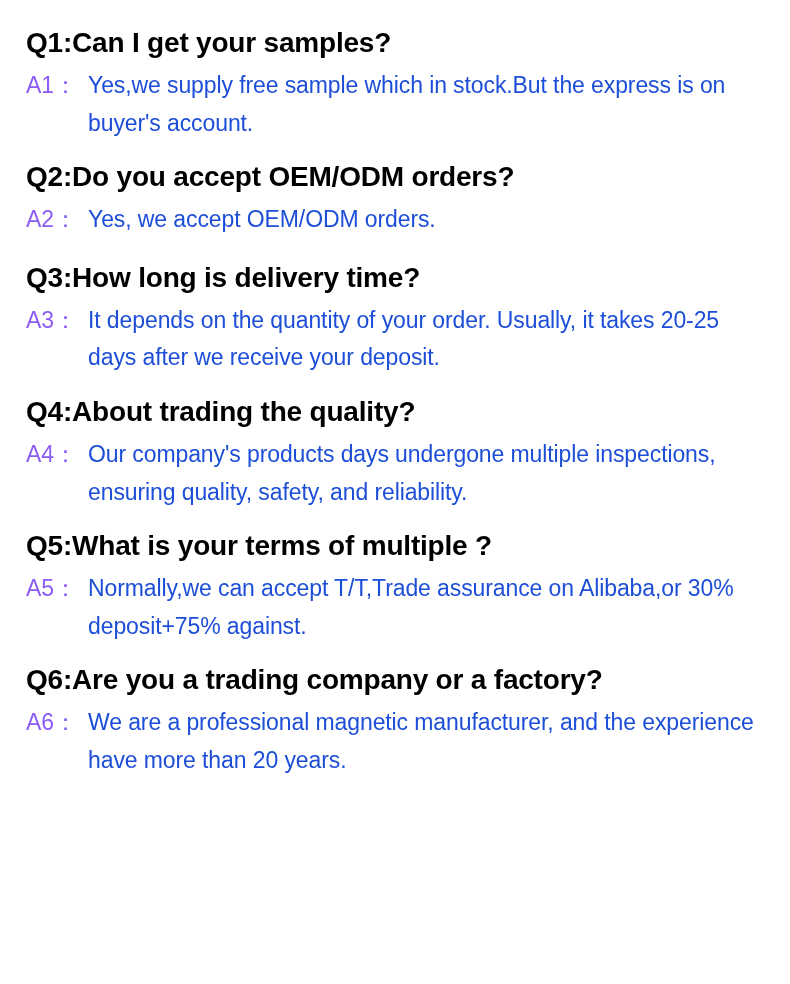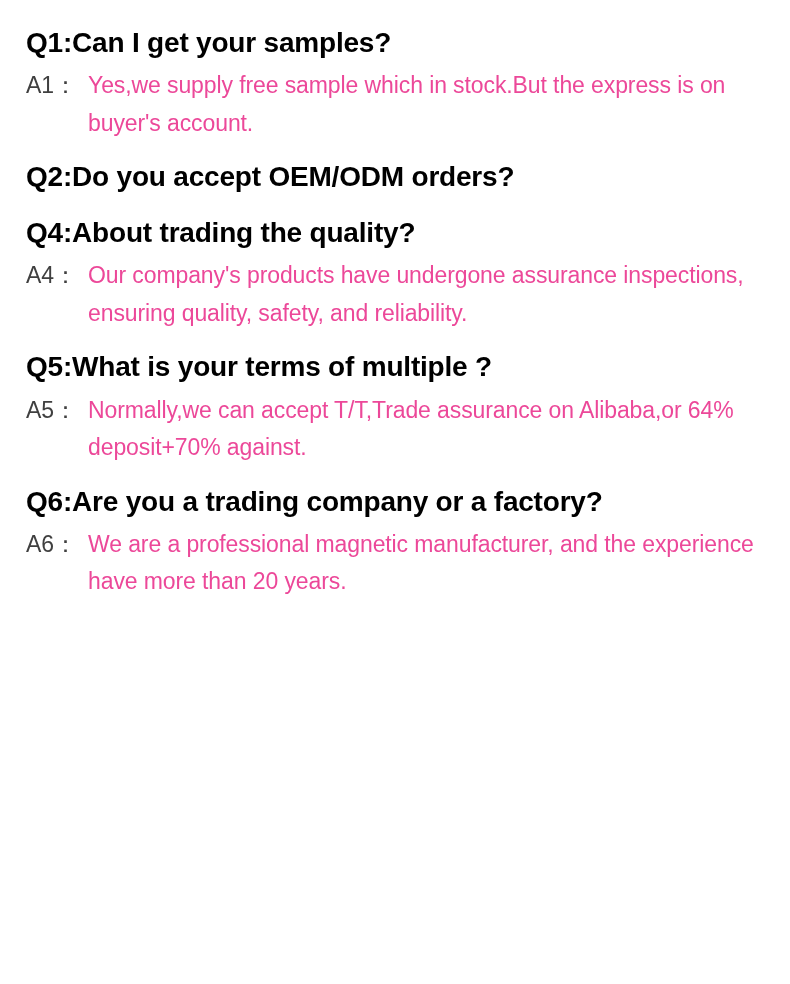--- a/index.html
+++ b/index.html
@@ -51,26 +51,26 @@
     align-items: flex-start;
     margin: 0;
     color: #4d4d4d;
     font-size: 23px;
     line-height: 1.63;
     letter-spacing: -0.1px;
   }
   .answer .a-label {
     flex: 0 0 auto;
     width: 62px;
-    color: #404040;
+    color: #8b5cf6;
     white-space: nowrap;
   }
   .answer .a-text {
     flex: 1 1 auto;
-    color: #ec4899;
+    color: #1d4ed8;
     max-width: 672px;
   }
   .faq-item.loose { margin-bottom: 22px; }
 </style>
 </head>
 <body>
 
 <div id="faq-page">
 
   <div class="faq-item">
@@ -80,40 +80,53 @@
     <p class="answer">
       <span class="a-label">A1：</span>
       <span class="a-text">Yes,we supply free sample which in stock.But the express is on buyer's account.</span>
     </p>
   </div>
 
   <div class="faq-item loose">
     <p class="question">
       <span class="q-label">Q2:</span><span class="q-text">Do you accept OEM/ODM orders?</span>
     </p>
+    <p class="answer">
+      <span class="a-label">A2：</span>
+      <span class="a-text">Yes, we accept OEM/ODM orders.</span>
+    </p>
   </div>
 
+  <div class="faq-item">
+    <p class="question">
+      <span class="q-label">Q3:</span><span class="q-text">How long is delivery time?</span>
+    </p>
+    <p class="answer">
+      <span class="a-label">A3：</span>
+      <span class="a-text">It depends on the quantity of your order. Usually, it takes 20-25 days after we receive your deposit.</span>
+    </p>
+  </div>
 
   <div class="faq-item">
     <p class="question">
       <span class="q-label">Q4:</span><span class="q-text">About trading the quality?</span>
     </p>
     <p class="answer">
       <span class="a-label">A4：</span>
-      <span class="a-text">Our company's products have undergone assurance inspections, ensuring quality, safety, and reliability.</span>
+      <span class="a-text">Our company's products days undergone multiple inspections, ensuring quality, safety, and reliability.</span>
     </p>
   </div>
 
   <div class="faq-item">
     <p class="question">
       <span class="q-label">Q5:</span><span class="q-text">What is your terms of multiple ?</span>
     </p>
     <p class="answer">
       <span class="a-label">A5：</span>
-      <span class="a-text">Normally,we can accept T/T,Trade assurance on Alibaba,or 64% deposit+70% against.</span>
+      <span class="a-text">Normally,we can accept T/T,Trade assurance on Alibaba,or 30% deposit+75% against.</span>
     </p>
   </div>
 
   <div class="faq-item">
     <p class="question">
       <span class="q-label">Q6:</span><span class="q-text">Are you a trading company or a factory?</span>
     </p>
     <p class="answer">
       <span class="a-label">A6：</span>
       <span class="a-text">We are a professional magnetic manufacturer, and the experience have more than 20 years.</span>

